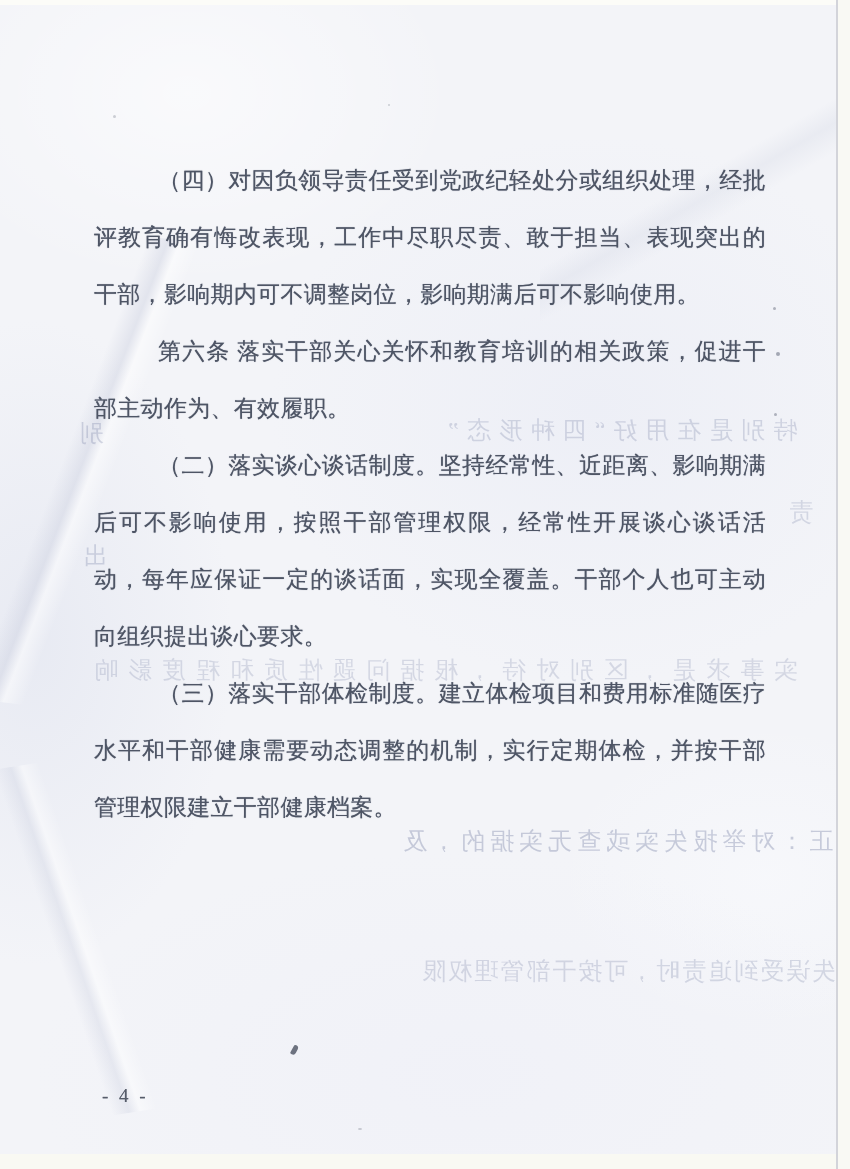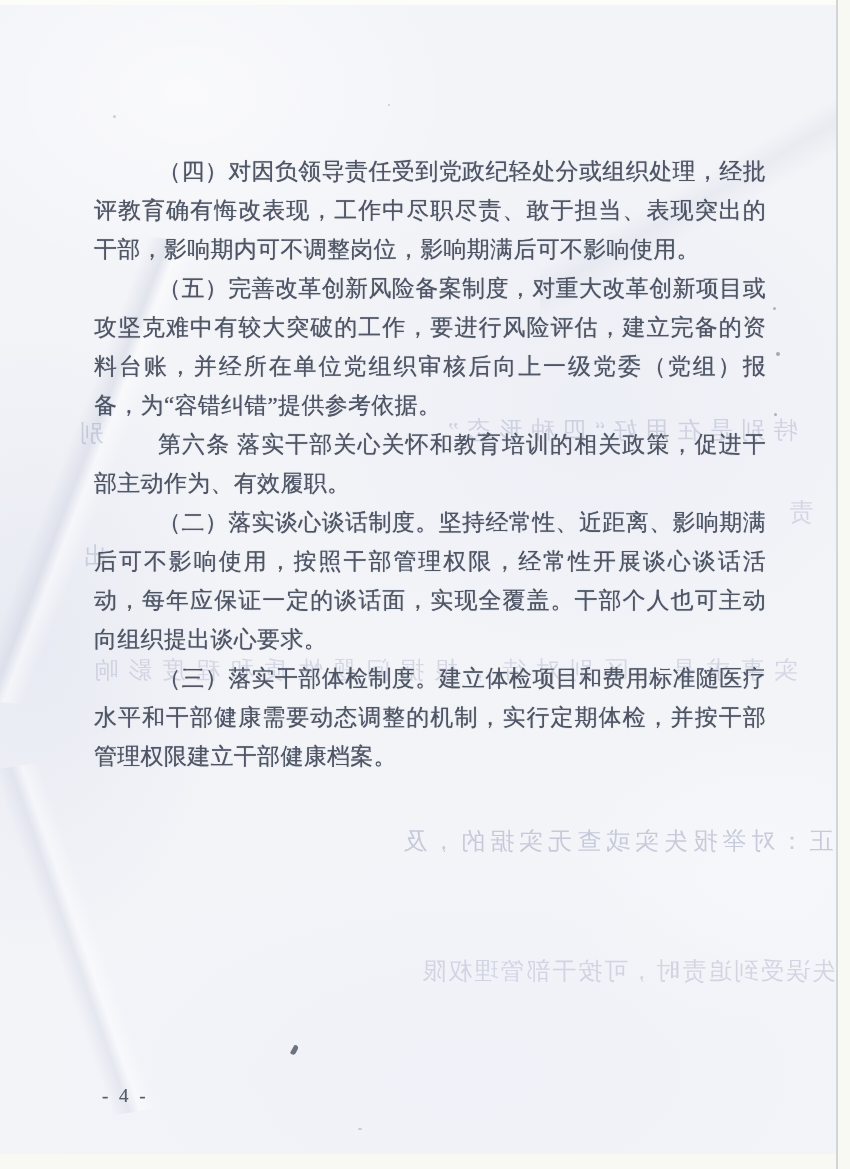--- a/index.html
+++ b/index.html
@@ -60,21 +60,21 @@
     border-left: 2px solid #d3d4da;
   }
   
   .textblock {
     position: absolute;
     left: 94px; top: 152px;
     width: 672px;
     color: #4e5565;
     font-size: 23px;
     letter-spacing: 0.3px;
-    line-height: 39px;
+    line-height: 57px;
     text-align: justify;
     text-justify: inter-character;
     text-shadow: 0 0 0.8px rgba(82,90,108,0.75);
   }
   .para {
     margin: 0;
     text-indent: 64px;
   }
   .pagenum {
     position: absolute;
@@ -135,21 +135,20 @@
   <div class="bleed bt-1">别</div>
   <div class="bleed bt-2">特别是在用好“四种形态”</div>
   <div class="bleed bt-3">责</div>
   <div class="bleed bt-4">出</div>
   <div class="bleed bt-5">实事求是，区别对待，根据问题性质和程度影响</div>
   <div class="bleed bt-6">正：对举报失实或查无实据的，及</div>
   <div class="bleed bt-7">失误受到追责时，可按干部管理权限</div>
 
   <div class="textblock">
     <p class="para">（四）对因负领导责任受到党政纪轻处分或组织处理，经批评教育确有悔改表现，工作中尽职尽责、敢于担当、表现突出的干部，影响期内可不调整岗位，影响期满后可不影响使用。</p>
-    <p class="para">（五）完善改革创新风险备案制度，对重大改革创新项目或攻坚克难中有较大突破的工作，要进行风险评估，建立完备的资料台账，并经所在单位党组织审核后向上一级党委（党组）报备，为“容错纠错”提供参考依据。</p>
     <p class="para">第六条 落实干部关心关怀和教育培训的相关政策，促进干部主动作为、有效履职。</p>
     <p class="para">（二）落实谈心谈话制度。坚持经常性、近距离、影响期满后可不影响使用，按照干部管理权限，经常性开展谈心谈话活动，每年应保证一定的谈话面，实现全覆盖。干部个人也可主动向组织提出谈心要求。</p>
     <p class="para">（三）落实干部体检制度。建立体检项目和费用标准随医疗水平和干部健康需要动态调整的机制，实行定期体检，并按干部管理权限建立干部健康档案。</p>
   </div>
 
   <div class="pagenum">- 4 -</div>
 
   <div class="speck s1"></div>
   <div class="speck s2"></div>
   <div class="speck s3"></div>

